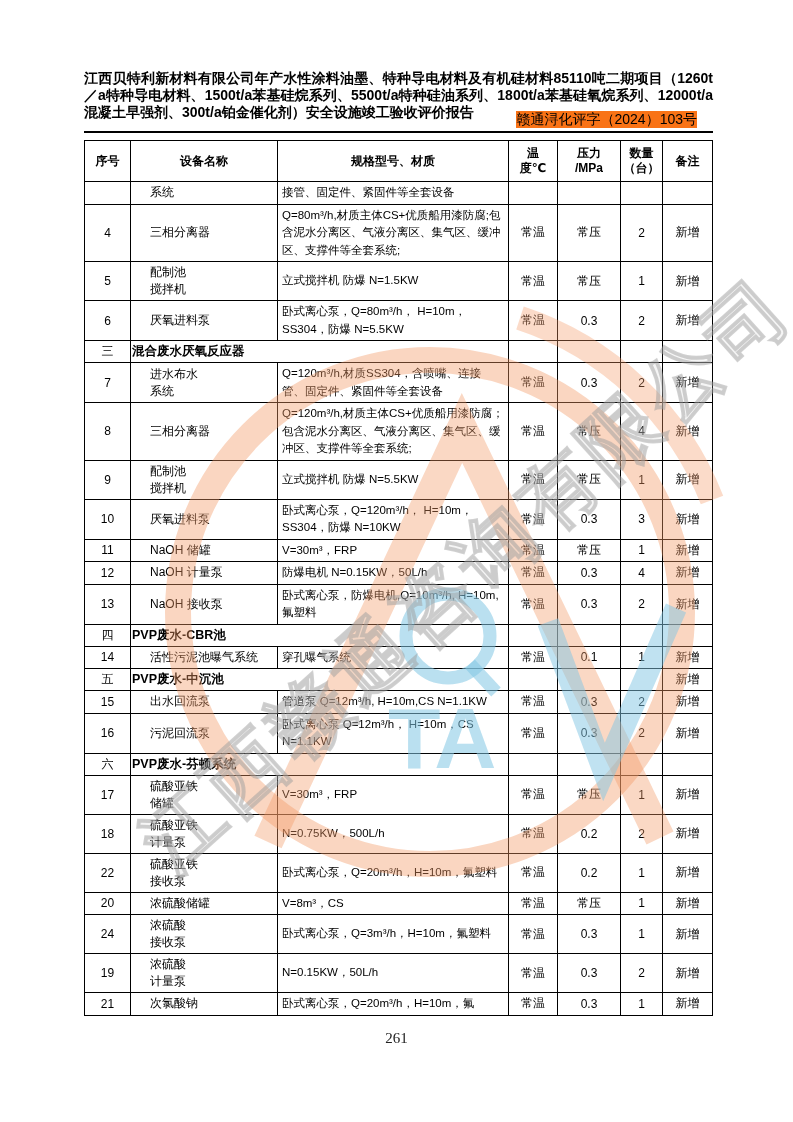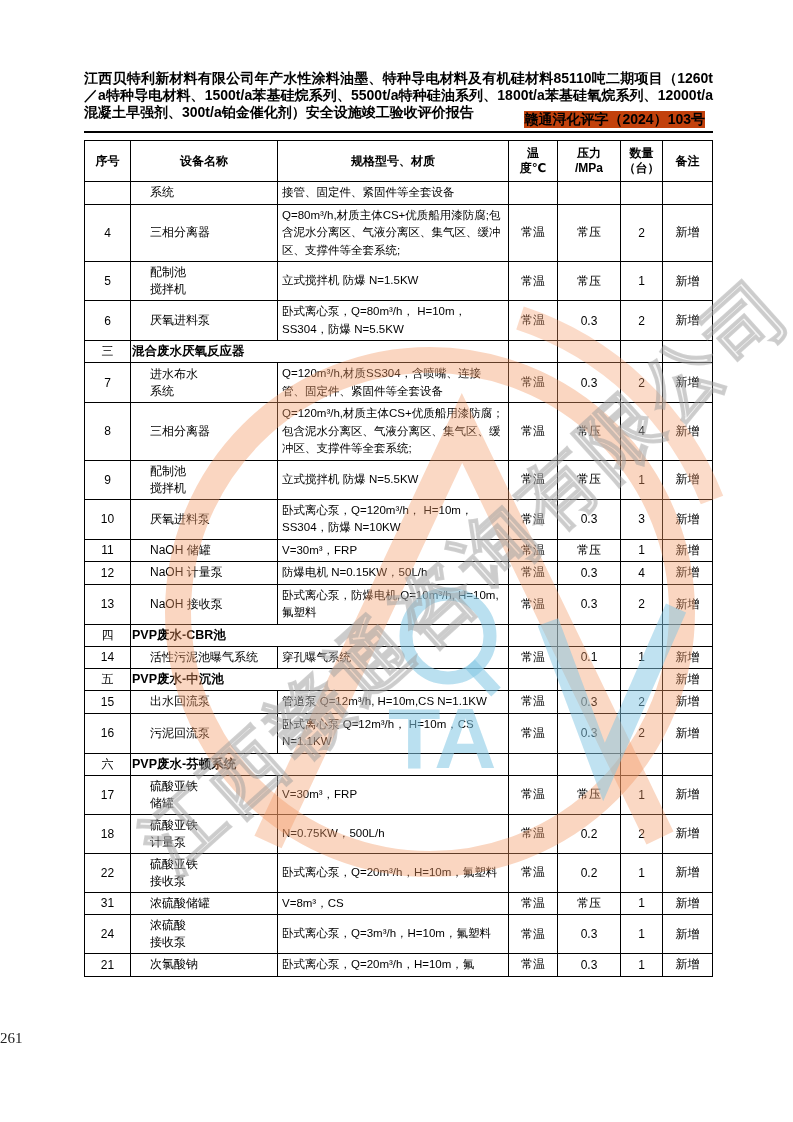--- a/index.html
+++ b/index.html
@@ -1,36 +1,36 @@
 <!DOCTYPE html>
 <html><head>
 <meta charset="utf-8">
 <style>
   html,body{margin:0;padding:0;background:#888;}
   .sheet{position:relative;width:793px;height:1122px;background:#ffffff;overflow:hidden;
          font-family:"Liberation Sans","DejaVu Sans",sans-serif;color:#000;}
   
   .doc-header{position:absolute;left:84px;top:54px;width:629px;font-size:14px;font-weight:bold;
               line-height:17px;text-align:justify;border-bottom:2px solid #000;padding-bottom:10px;margin-top:16px;}
-  .doc-no{position:absolute;right:8px;bottom:3px;background:#c2410c;font-weight:bold;}
+  .doc-no{position:absolute;right:16px;bottom:3px;background:#f97316;font-weight:normal;}
   
   table.equip{position:absolute;left:84px;top:140px;width:629px;border-collapse:collapse;table-layout:fixed;}
   .equip th,.equip td{border:1px solid #000;padding:2px 4px;vertical-align:middle;overflow:hidden;}
   .equip th{font-size:12px;font-weight:bold;text-align:center;white-space:pre-line;line-height:15px;padding:5px 1px;}
   td.c{text-align:center;font-size:12px;}
   td.name{font-size:12px;white-space:pre-line;line-height:17px;padding-left:19px;}
   td.spec{font-size:11.5px;line-height:17.5px;}
   td.sec{font-weight:bold;font-size:12.5px;padding-left:1px;}
   
   .watermark{position:absolute;left:0;top:0;width:793px;height:1122px;pointer-events:none;z-index:6;}
   .wm-diag{position:absolute;left:60px;top:556px;width:740px;text-align:center;
            transform:rotate(-42deg);font-size:78px;font-weight:bold;letter-spacing:6px;white-space:nowrap;
            color:rgba(200,200,200,0.18);-webkit-text-stroke:1.5px rgba(155,155,155,0.45);}
   
-  .page-number{position:absolute;left:0;top:1030px;width:793px;
+  .page-number{position:absolute;left:0;top:1030px;width:793px;text-align:center;
                font-family:"Liberation Serif","DejaVu Serif",serif;font-size:15px;color:#222;}
 </style>
 </head>
 <body>
 
 <div class="sheet">
 
   <div class="doc-header">
     <span>江西贝特利新材料有限公司年产水性涂料油墨、特种导电材料及有机硅材料85110吨二期项目（1260t／a特种导电材料、1500t/a苯基硅烷系列、5500t/a特种硅油系列、1800t/a苯基硅氧烷系列、12000t/a混凝土早强剂、300t/a铂金催化剂）安全设施竣工验收评价报告</span>
     <span class="doc-no">赣通浔化评字（2024）103号</span>
@@ -246,39 +246,49 @@
           <td class="c">22</td>
           <td class="name">硫酸亚铁
 接收泵</td>
           <td class="spec">卧式离心泵，Q=20m³/h，H=10m，氟塑料</td>
           <td class="c">常温</td>
           <td class="c">0.2</td>
           <td class="c">1</td>
           <td class="c">新增</td>
         </tr>
         <tr>
-          <td class="c">31</td>
+          <td class="c">20</td>
           <td class="name">浓硫酸储罐</td>
           <td class="spec">V=8m³，CS</td>
           <td class="c">常温</td>
           <td class="c">常压</td>
           <td class="c">1</td>
           <td class="c">新增</td>
         </tr>
         <tr>
           <td class="c">24</td>
           <td class="name">浓硫酸
 接收泵</td>
           <td class="spec">卧式离心泵，Q=3m³/h，H=10m，氟塑料</td>
           <td class="c">常温</td>
           <td class="c">0.3</td>
           <td class="c">1</td>
           <td class="c">新增</td>
         </tr>
         <tr>
+          <td class="c">19</td>
+          <td class="name">浓硫酸
+计量泵</td>
+          <td class="spec">N=0.15KW，50L/h</td>
+          <td class="c">常温</td>
+          <td class="c">0.3</td>
+          <td class="c">2</td>
+          <td class="c">新增</td>
+        </tr>
+        <tr>
           <td class="c">21</td>
           <td class="name">次氯酸钠</td>
           <td class="spec">卧式离心泵，Q=20m³/h，H=10m，氟</td>
           <td class="c">常温</td>
           <td class="c">0.3</td>
           <td class="c">1</td>
           <td class="c">新增</td>
         </tr>
       </tbody>
   </table>

